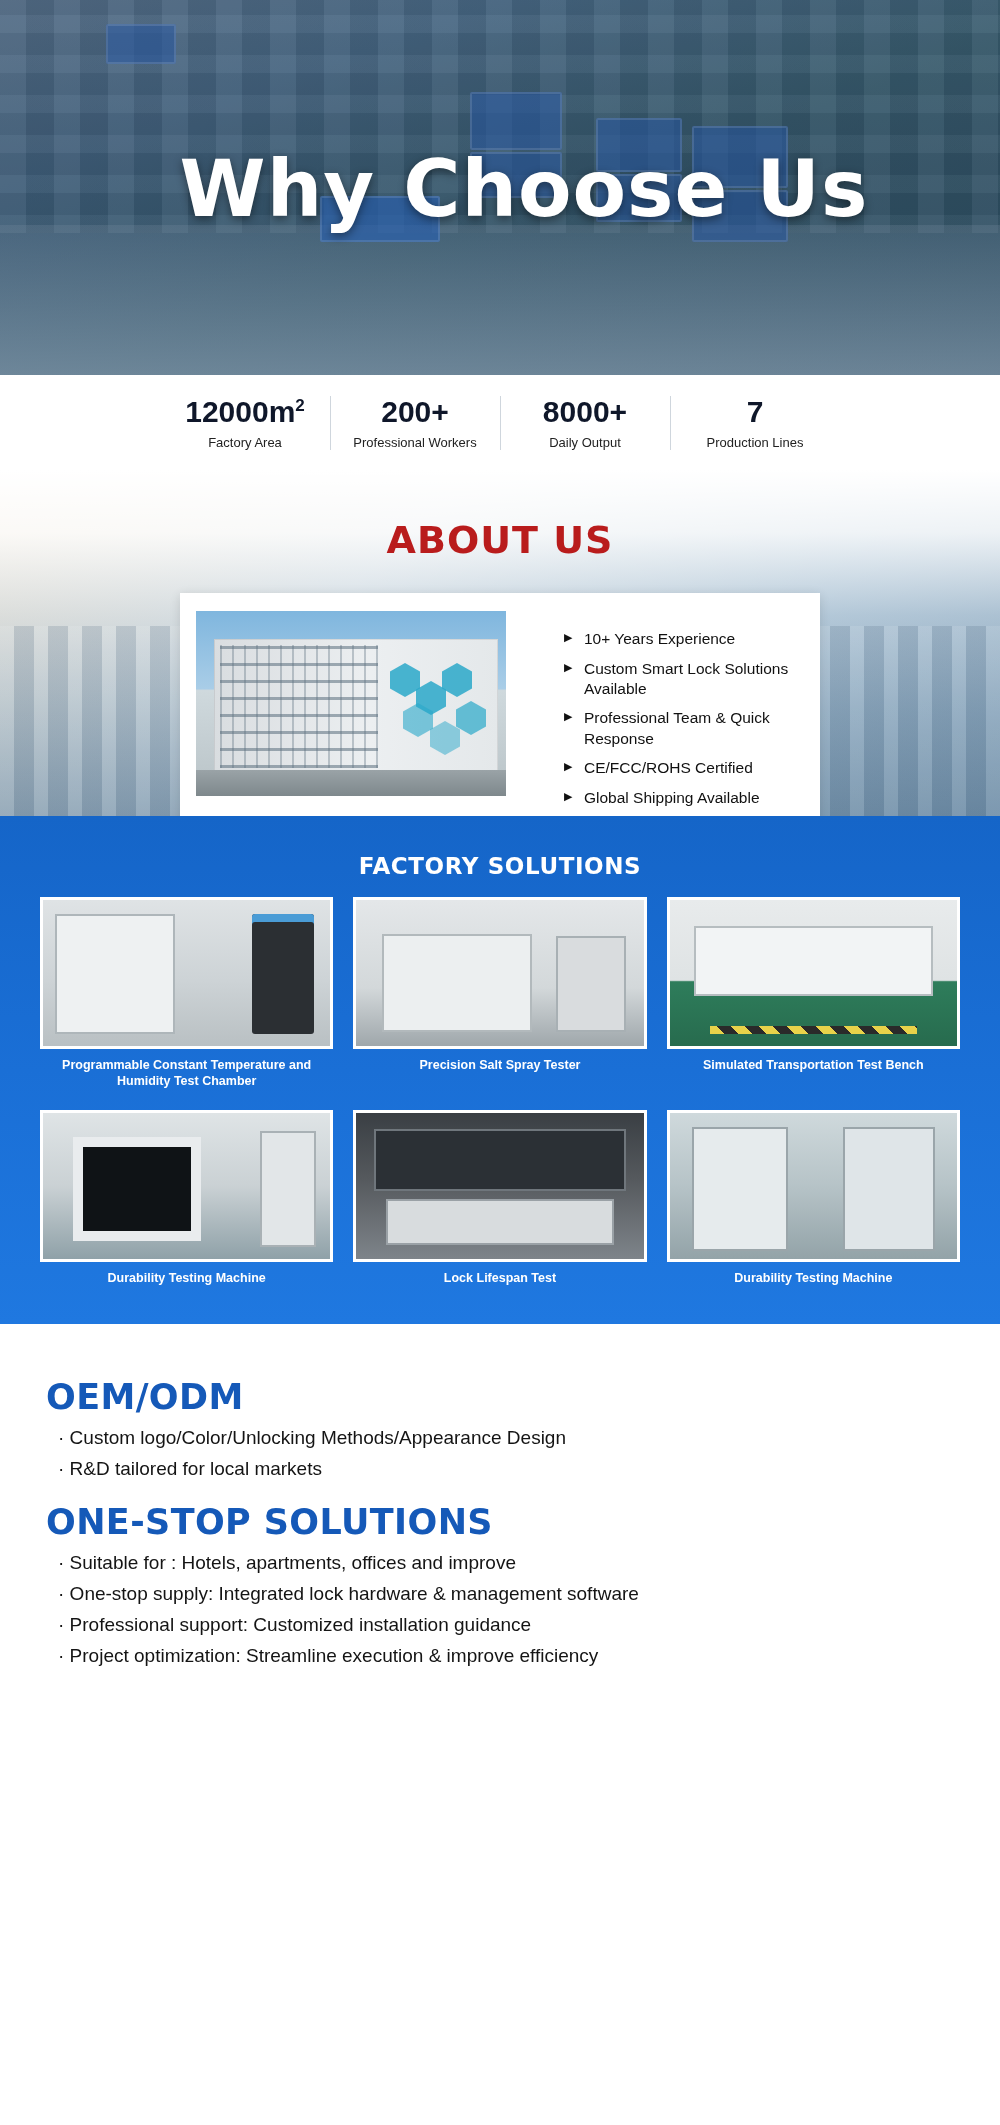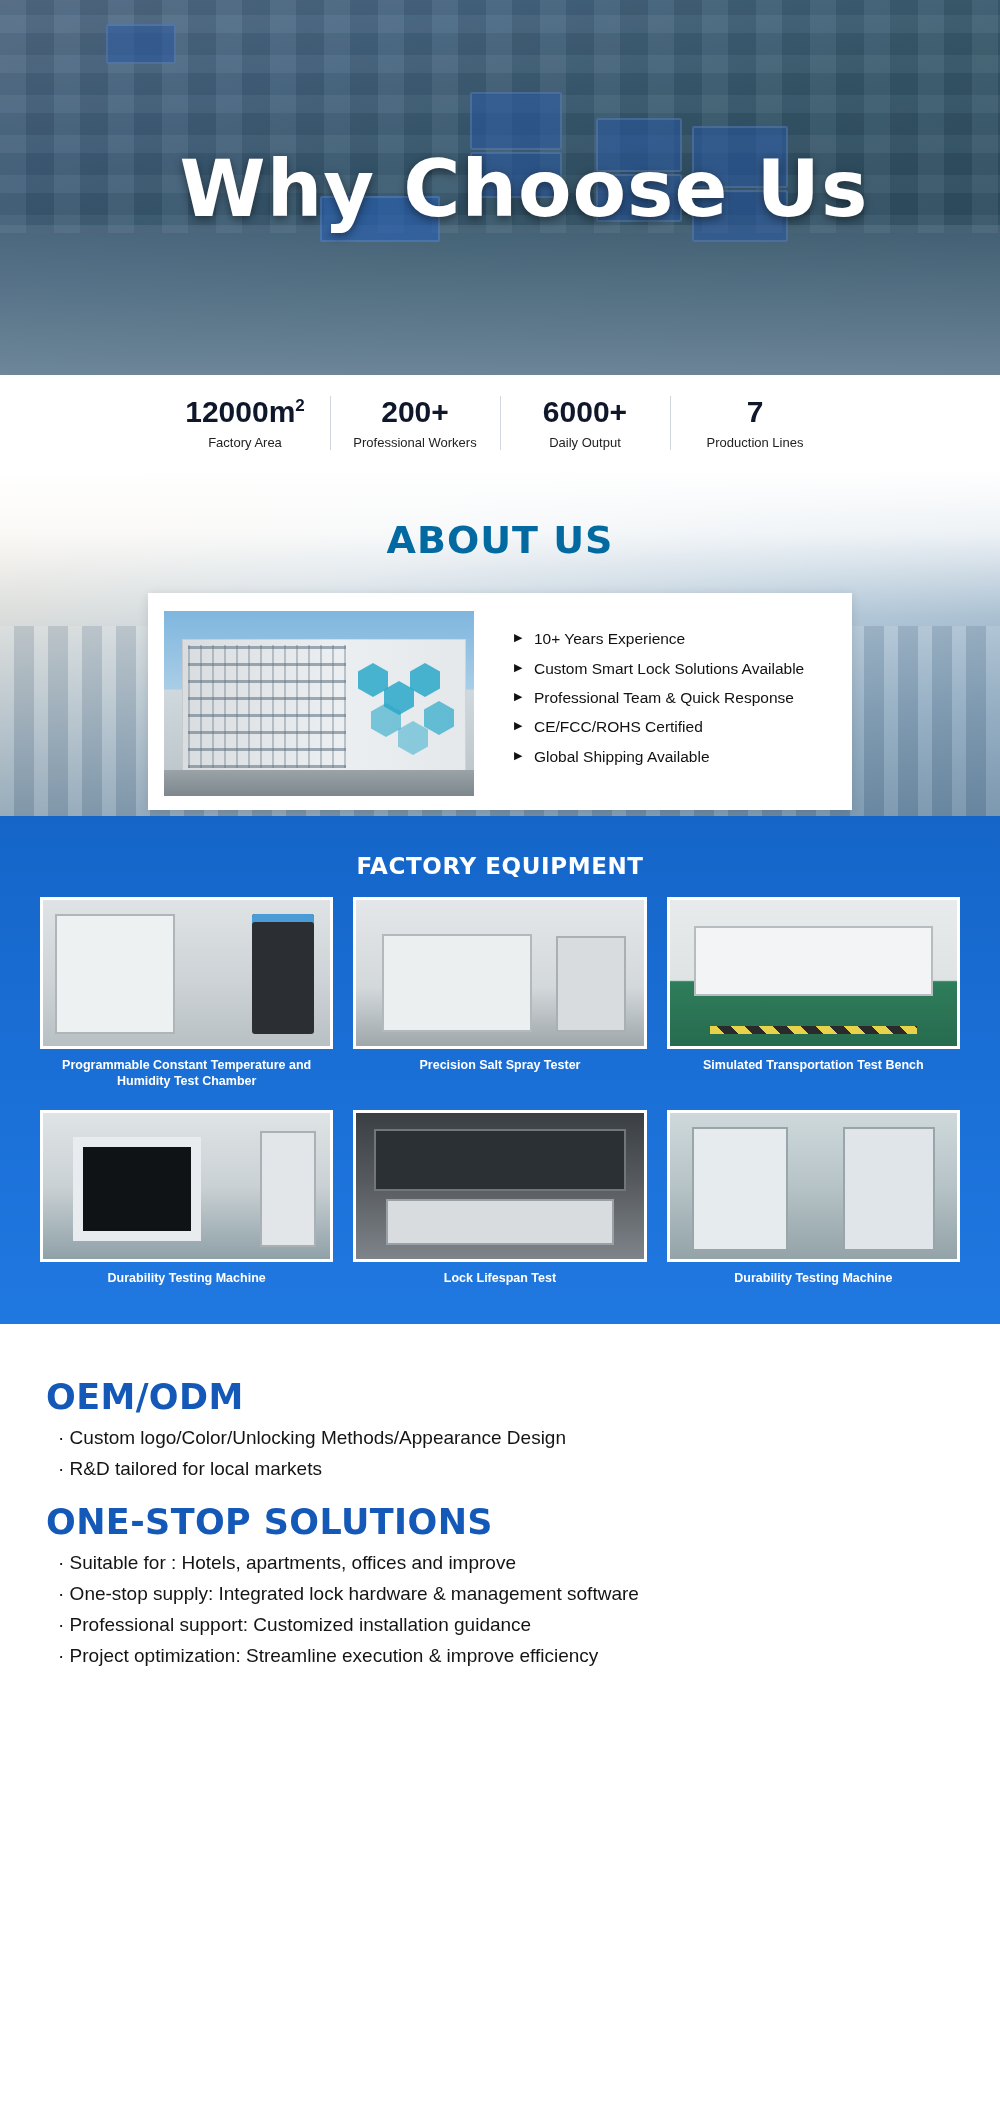--- a/index.html
+++ b/index.html
@@ -109,30 +109,31 @@
     background:
       repeating-linear-gradient(90deg, rgba(255,255,255,0.10) 0px, rgba(255,255,255,0.10) 14px, rgba(70,95,120,0.18) 14px, rgba(70,95,120,0.18) 34px);
   }
   .about-title {
     position: relative;
     text-align: center;
     padding-top: 16px;
     font-size: 38px;
     font-weight: 700;
     letter-spacing: 1px;
-    color: #0369a1;
+    color: #b91c1c;
     font-family: "DejaVu Sans", "Liberation Sans", sans-serif;
   }
   .about-card {
     position: relative;
     margin: 22px auto 0;
-    width: 704px;
+    width: 640px;
     background: #ffffff;
     padding: 18px 16px 14px 16px;
     display: flex;
+    gap: 18px;
     box-shadow: 0 2px 10px rgba(0,0,0,0.12);
   }
   .about-photo {
     width: 310px; height: 185px;
     flex: 0 0 auto;
     position: relative;
     overflow: hidden;
     background: linear-gradient(to bottom, #7fb6de 0%, #a9cde7 42%, #cfd9dd 43%, #b9c3c7 100%);
   }
   .about-photo .bldg {
@@ -271,21 +272,21 @@
   <section class="stats">
     <div class="stat">
       <div class="num"><span>12000m</span><sup>2</sup></div>
       <div class="cap">Factory Area</div>
     </div>
     <div class="stat">
       <div class="num">200+</div>
       <div class="cap">Professional Workers</div>
     </div>
     <div class="stat">
-      <div class="num">6000+</div>
+      <div class="num">8000+</div>
       <div class="cap">Daily Output</div>
     </div>
     <div class="stat">
       <div class="num">7</div>
       <div class="cap">Production Lines</div>
     </div>
   </section>
 
   <section class="about">
     <div class="about-bg"></div>
@@ -310,21 +311,21 @@
           <li>Professional Team &amp; Quick Response</li>
           <li>CE/FCC/ROHS Certified</li>
           <li>Global Shipping Available</li>
         </ul>
 
       </div>
     </div>
   </section>
 
   <section class="equip">
-    <h2 class="equip-title">FACTORY EQUIPMENT</h2>
+    <h2 class="equip-title">FACTORY SOLUTIONS</h2>
     <div class="equip-grid">
       <div class="equip-cell">
         <div class="equip-photo m1"></div>
         <div class="equip-cap">Programmable Constant Temperature and Humidity Test Chamber</div>
       </div>
       <div class="equip-cell">
         <div class="equip-photo m2"></div>
         <div class="equip-cap">Precision Salt Spray Tester</div>
       </div>
       <div class="equip-cell">

